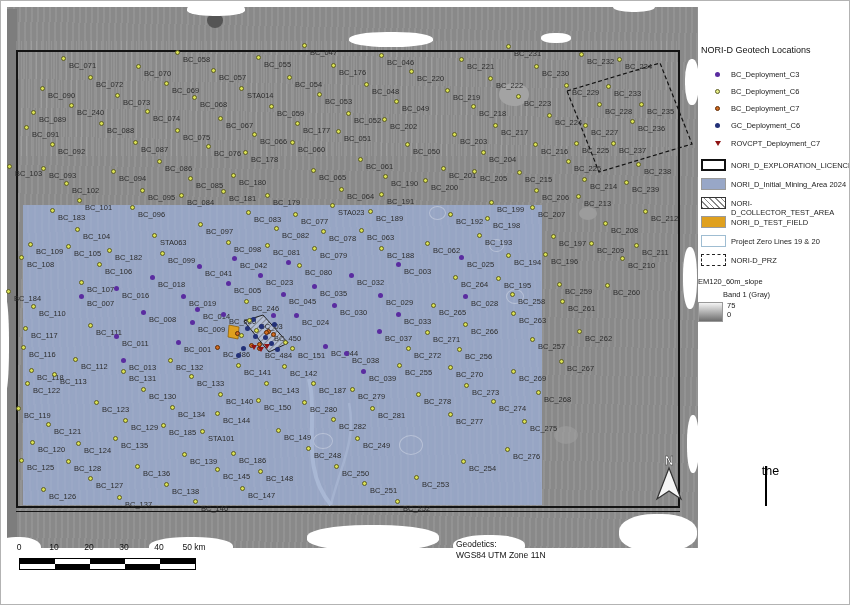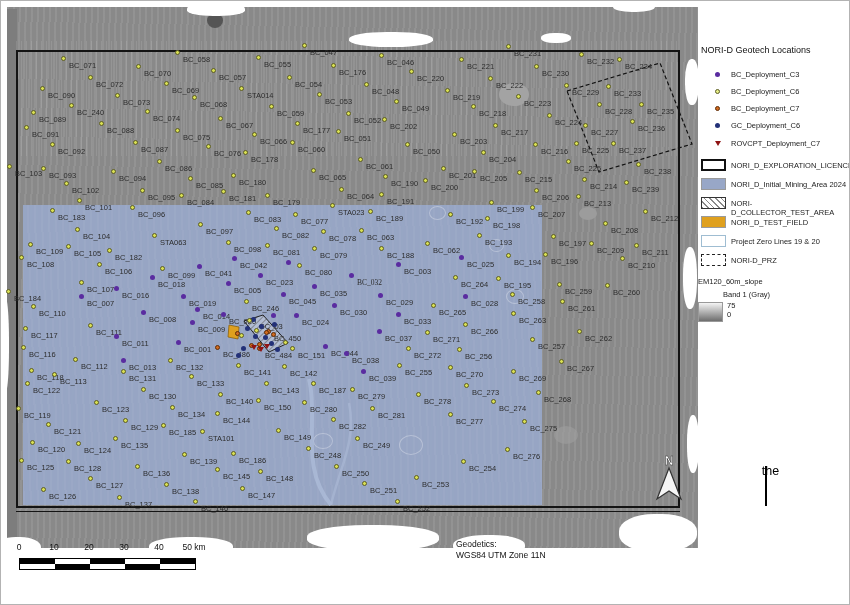--- a/index.html
+++ b/index.html
@@ -247,33 +247,33 @@
       <div class="map-point" style="left: 233px; top: 237px;"><span class="dot pt-c6"></span><span class="plbl">BC_098</span></div>
       <div class="map-point" style="left: 432px; top: 238px;"><span class="dot pt-c6"></span><span class="plbl">BC_062</span></div>
       <div class="map-point" style="left: 596px; top: 238px;"><span class="dot pt-c6"></span><span class="plbl">BC_209</span></div>
       <div class="map-point" style="left: 35px; top: 239px;"><span class="dot pt-c6"></span><span class="plbl">BC_109</span></div>
       <div class="map-point" style="left: 272px; top: 240px;"><span class="dot pt-c6"></span><span class="plbl">BC_081</span></div>
       <div class="map-point" style="left: 641px; top: 240px;"><span class="dot pt-c6"></span><span class="plbl">BC_211</span></div>
       <div class="map-point" style="left: 73px; top: 241px;"><span class="dot pt-c6"></span><span class="plbl">BC_105</span></div>
       <div class="map-point" style="left: 319px; top: 243px;"><span class="dot pt-c6"></span><span class="plbl">BC_079</span></div>
       <div class="map-point" style="left: 386px; top: 243px;"><span class="dot pt-c6"></span><span class="plbl">BC_188</span></div>
       <div class="map-point" style="left: 114px; top: 245px;"><span class="dot pt-c6"></span><span class="plbl">BC_182</span></div>
-      <div class="map-point" style="left: 167px; top: 248px; margin-top: 15px;"><span class="dot pt-c6"></span><span class="plbl">BC_099</span></div>
+      <div class="map-point" style="left: 167px; top: 248px;"><span class="dot pt-c6"></span><span class="plbl">BC_099</span></div>
       <div class="map-point" style="left: 550px; top: 249px;"><span class="dot pt-c6"></span><span class="plbl">BC_196</span></div>
       <div class="map-point" style="left: 513px; top: 250px;"><span class="dot pt-c6"></span><span class="plbl">BC_194</span></div>
       <div class="map-point" style="left: 26px; top: 252px;"><span class="dot pt-c6"></span><span class="plbl">BC_108</span></div>
       <div class="map-point" style="left: 627px; top: 253px;"><span class="dot pt-c6"></span><span class="plbl">BC_210</span></div>
       <div class="map-point" style="left: 239px; top: 253px;"><span class="dot pt-c3"></span><span class="plbl">BC_042</span></div>
       <div class="map-point" style="left: 466px; top: 252px;"><span class="dot pt-c3"></span><span class="plbl">BC_025</span></div>
       <div class="map-point" style="left: 104px; top: 259px;"><span class="dot pt-c6"></span><span class="plbl">BC_106</span></div>
       <div class="map-point" style="left: 304px; top: 260px;"><span class="dot pt-c6"></span><span class="plbl">BC_080</span></div>
       <div class="map-point" style="left: 403px; top: 259px;"><span class="dot pt-c3"></span><span class="plbl">BC_003</span></div>
       <div class="map-point" style="left: 204px; top: 261px;"><span class="dot pt-c3"></span><span class="plbl">BC_041</span></div>
       <div class="map-point" style="left: 265px; top: 270px;"><span class="dot pt-c3"></span><span class="plbl">BC_023</span></div>
-      <div class="map-point" style="left: 356px; top: 270px; font-family: Liberation Serif, serif;"><span class="dot pt-c3"></span><span class="plbl">BC_032</span></div>
+      <div class="map-point" style="left: 356px; top: 270px;"><span class="dot pt-c3"></span><span class="plbl">BC_032</span></div>
       <div class="map-point" style="left: 460px; top: 272px;"><span class="dot pt-c6"></span><span class="plbl">BC_264</span></div>
       <div class="map-point" style="left: 157px; top: 272px;"><span class="dot pt-c3"></span><span class="plbl">BC_018</span></div>
       <div class="map-point" style="left: 503px; top: 273px;"><span class="dot pt-c6"></span><span class="plbl">BC_195</span></div>
       <div class="map-point" style="left: 86px; top: 277px;"><span class="dot pt-c6"></span><span class="plbl">BC_107</span></div>
       <div class="map-point" style="left: 233px; top: 278px;"><span class="dot pt-c3"></span><span class="plbl">BC_005</span></div>
       <div class="map-point" style="left: 564px; top: 279px;"><span class="dot pt-c6"></span><span class="plbl">BC_259</span></div>
       <div class="map-point" style="left: 612px; top: 280px;"><span class="dot pt-c6"></span><span class="plbl">BC_260</span></div>
       <div class="map-point" style="left: 319px; top: 281px;"><span class="dot pt-c3"></span><span class="plbl">BC_035</span></div>
       <div class="map-point" style="left: 121px; top: 283px;"><span class="dot pt-c3"></span><span class="plbl">BC_016</span></div>
       <div class="map-point" style="left: 13px; top: 286px;"><span class="dot pt-c6"></span><span class="plbl">BC_184</span></div>

